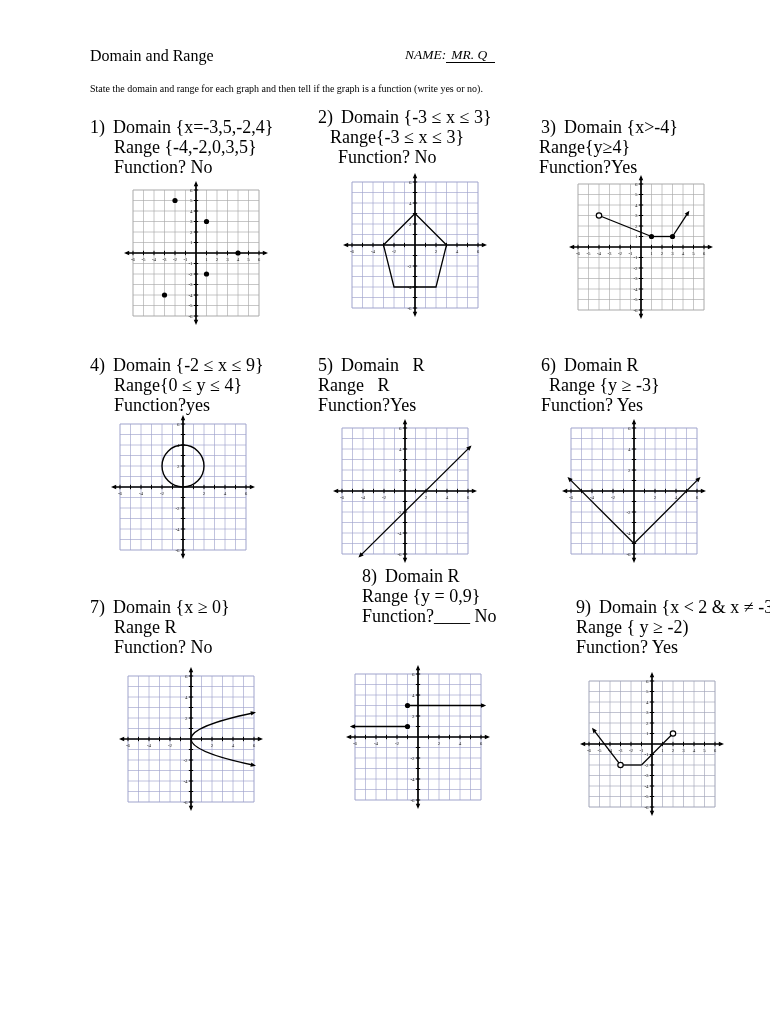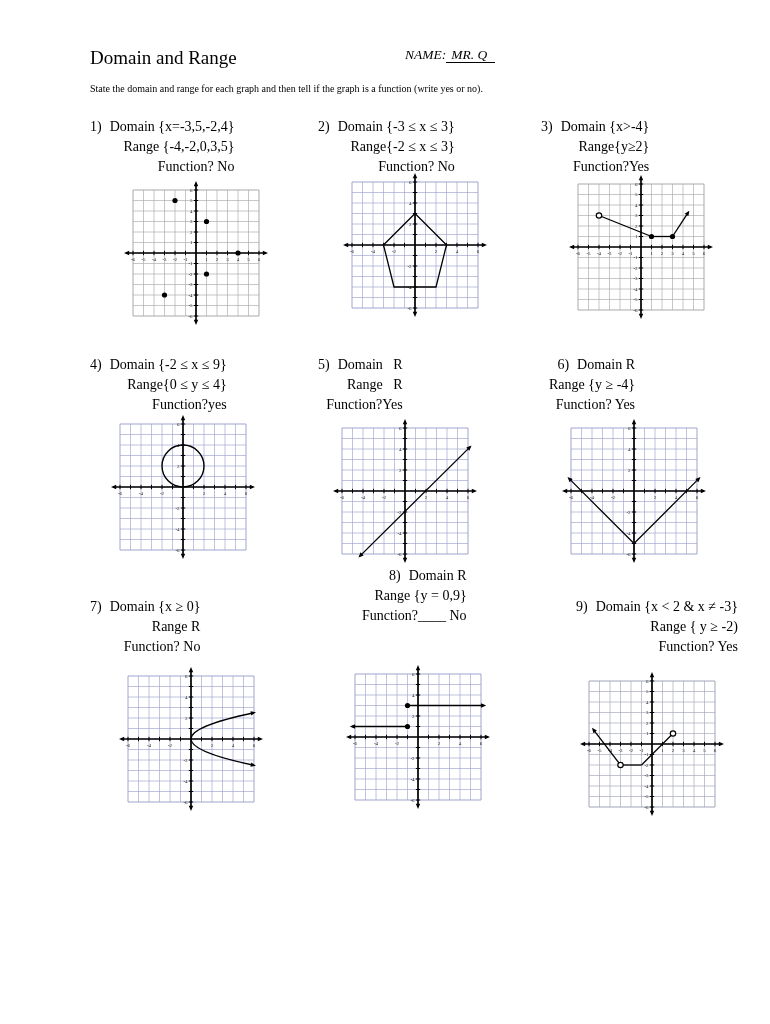--- a/index.html
+++ b/index.html
@@ -1,51 +1,51 @@
 <!DOCTYPE html>
 <html><head>
 <meta charset="utf-8">
 <style>
   html,body{margin:0;padding:0;}
   body{
     width:770px;height:1024px;background:#ffffff;position:relative;
     font-family:"Liberation Serif", serif;color:#000;
   }
   .abs{position:absolute;}
-  .title{font-size:19px;}
+  .title{font-size:16px;}
   .name-line{font-size:13.5px;font-style:italic;}
   .name-underline{border-bottom:1.2px solid #000;padding:0 8px 0 5px;}
   .instruction{font-size:10px;}
   .prob{position:absolute;}
-  .pline{font-size:14px;line-height:20px;white-space:pre;text-align:right;}
+  .pline{font-size:18px;line-height:20px;white-space:pre;}
   .pnum{margin-right:8px;}
   .graph{position:absolute;width:150px;height:150px;}
   svg text{font-family:"Liberation Serif", serif;}
 </style>
 </head>
 <body>
 
 <div class="abs title" style="left:90px;top:47px">Domain and Range</div>
 <div class="abs name-line" style="left:405px;top:47px"><span>NAME:</span><span class="name-underline">MR. Q</span></div>
 
 <div class="abs instruction" style="left:90px;top:83px">State the domain and range for each graph and then tell if the graph is a function (write yes or no).</div>
 
 <div class="prob" style="left:90px;top:117px">
   <div class="pline"><span class="pnum">1)</span><span>Domain {x=-3,5,-2,4}</span></div>
-  <div class="pline" style="margin-left:10px">Range {-4,-2,0,3,5}</div>
+  <div class="pline" style="margin-left:24px">Range {-4,-2,0,3,5}</div>
   <div class="pline" style="margin-left:24px">Function? No</div>
 </div>
-<div class="prob" style="left:318px;top:117px">
+<div class="prob" style="left:318px;top:107px">
   <div class="pline"><span class="pnum">2)</span><span>Domain {-3 ≤ x ≤ 3}</span></div>
-  <div class="pline" style="margin-left:12px">Range{-2 ≤ x ≤ 3}</div>
+  <div class="pline" style="margin-left:12px">Range{-3 ≤ x ≤ 3}</div>
   <div class="pline" style="margin-left:20px">Function? No</div>
 </div>
 <div class="prob" style="left:541px;top:117px">
   <div class="pline"><span class="pnum">3)</span><span>Domain {x&gt;-4}</span></div>
-  <div class="pline" style="margin-left:-2px">Range{y≥2}</div>
+  <div class="pline" style="margin-left:-2px">Range{y≥4}</div>
   <div class="pline" style="margin-left:-2px">Function?Yes</div>
 </div>
 
 <svg class="graph" viewBox="0 0 150 150" style="left:121px;top:178px">
     <line x1="12" y1="138" x2="12" y2="12" stroke="#a9a9a9" stroke-width="1"></line>
     <line x1="12" y1="138" x2="138" y2="138" stroke="#a9a9a9" stroke-width="1"></line>
     <line x1="22.5" y1="138" x2="22.5" y2="12" stroke="#a9a9a9" stroke-width="0.65"></line>
     <line x1="12" y1="127.5" x2="138" y2="127.5" stroke="#a9a9a9" stroke-width="0.65"></line>
     <line x1="33" y1="138" x2="33" y2="12" stroke="#a9a9a9" stroke-width="0.65"></line>
     <line x1="12" y1="117" x2="138" y2="117" stroke="#a9a9a9" stroke-width="0.65"></line>
@@ -295,21 +295,21 @@
   <div class="pline" style="margin-left:24px">Range{0 ≤ y ≤ 4}</div>
   <div class="pline" style="margin-left:24px">Function?yes</div>
 </div>
 <div class="prob" style="left:318px;top:355px">
   <div class="pline"><span class="pnum">5)</span><span>Domain   R</span></div>
   <div class="pline">Range   R</div>
   <div class="pline">Function?Yes</div>
 </div>
 <div class="prob" style="left:541px;top:355px">
   <div class="pline"><span class="pnum">6)</span><span>Domain R</span></div>
-  <div class="pline" style="margin-left:8px">Range {y ≥ -4}</div>
+  <div class="pline" style="margin-left:8px">Range {y ≥ -3}</div>
   <div class="pline">Function? Yes</div>
 </div>
 
 <svg class="graph" viewBox="0 0 150 150" style="left:108px;top:412px">
     <line x1="12" y1="138" x2="12" y2="12" stroke="#9fa3cc" stroke-width="1"></line>
     <line x1="12" y1="138" x2="138" y2="138" stroke="#9fa3cc" stroke-width="1"></line>
     <line x1="22.5" y1="138" x2="22.5" y2="12" stroke="#9fa3cc" stroke-width="0.65"></line>
     <line x1="12" y1="127.5" x2="138" y2="127.5" stroke="#9fa3cc" stroke-width="0.65"></line>
     <line x1="33" y1="138" x2="33" y2="12" stroke="#9fa3cc" stroke-width="0.65"></line>
     <line x1="12" y1="117" x2="138" y2="117" stroke="#9fa3cc" stroke-width="0.65"></line>

